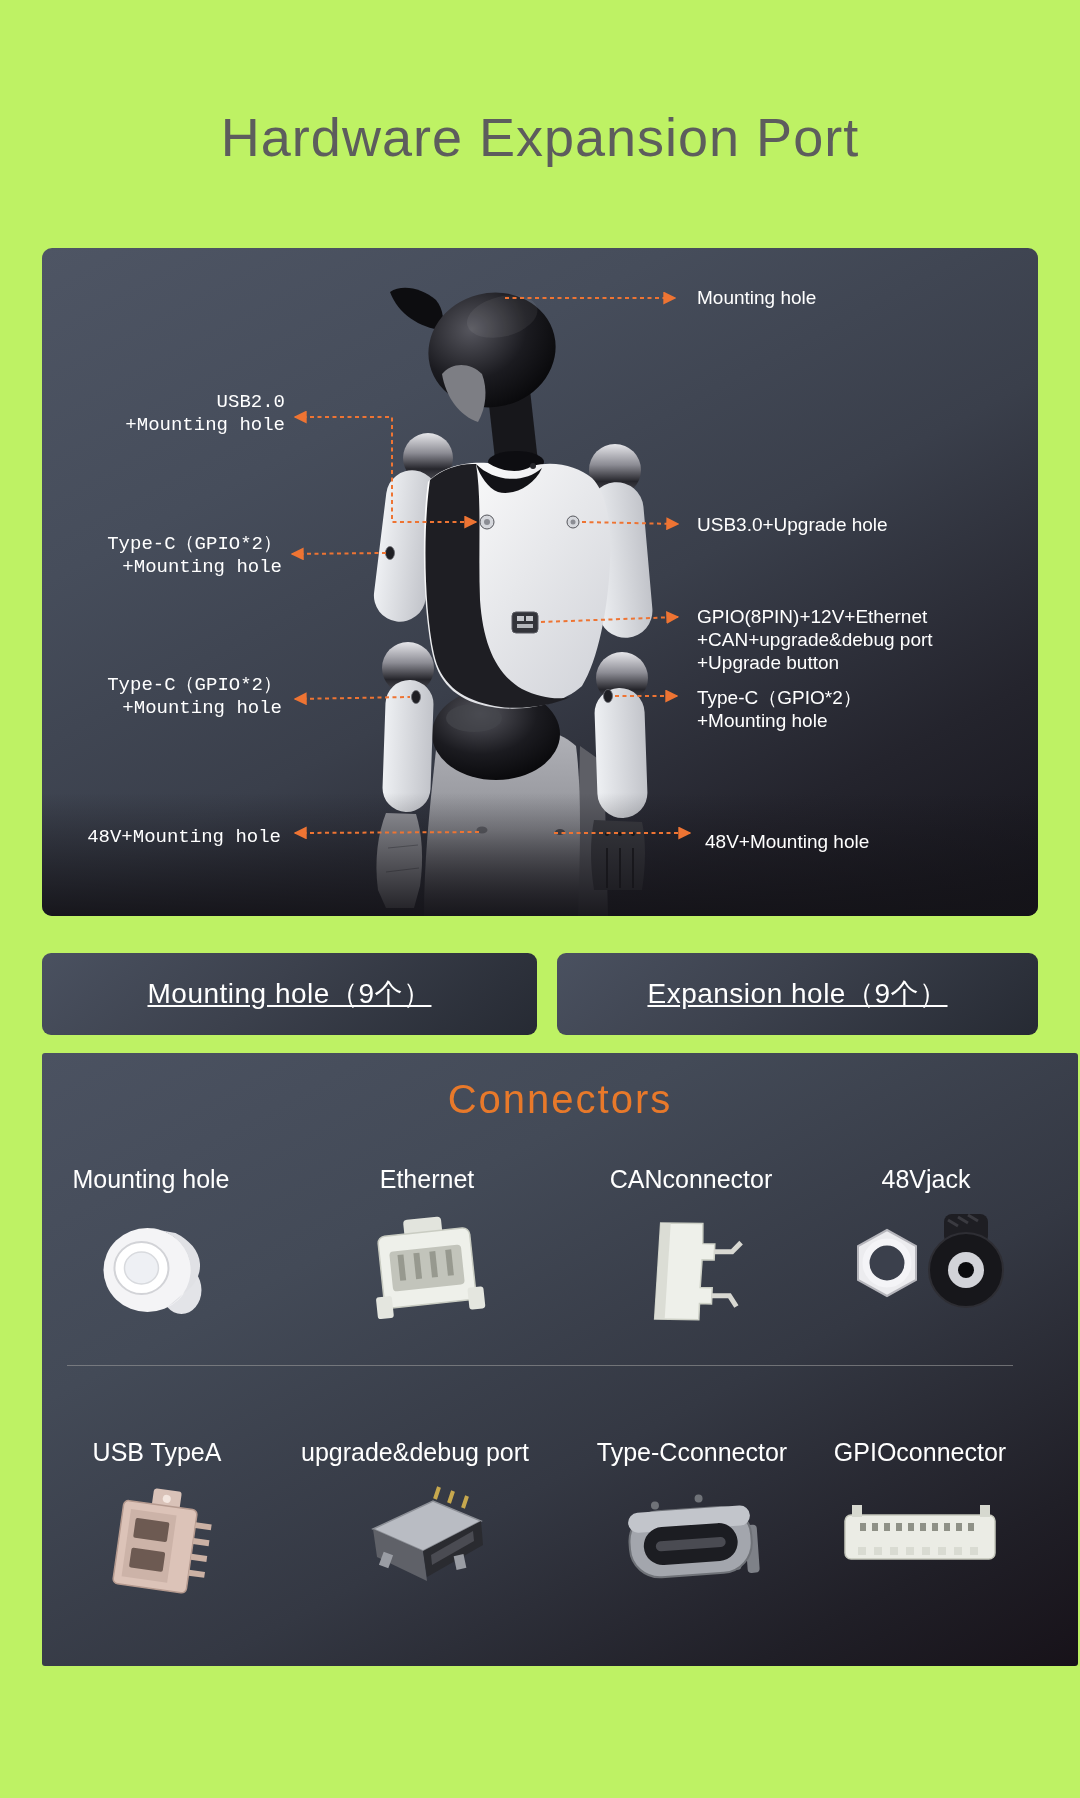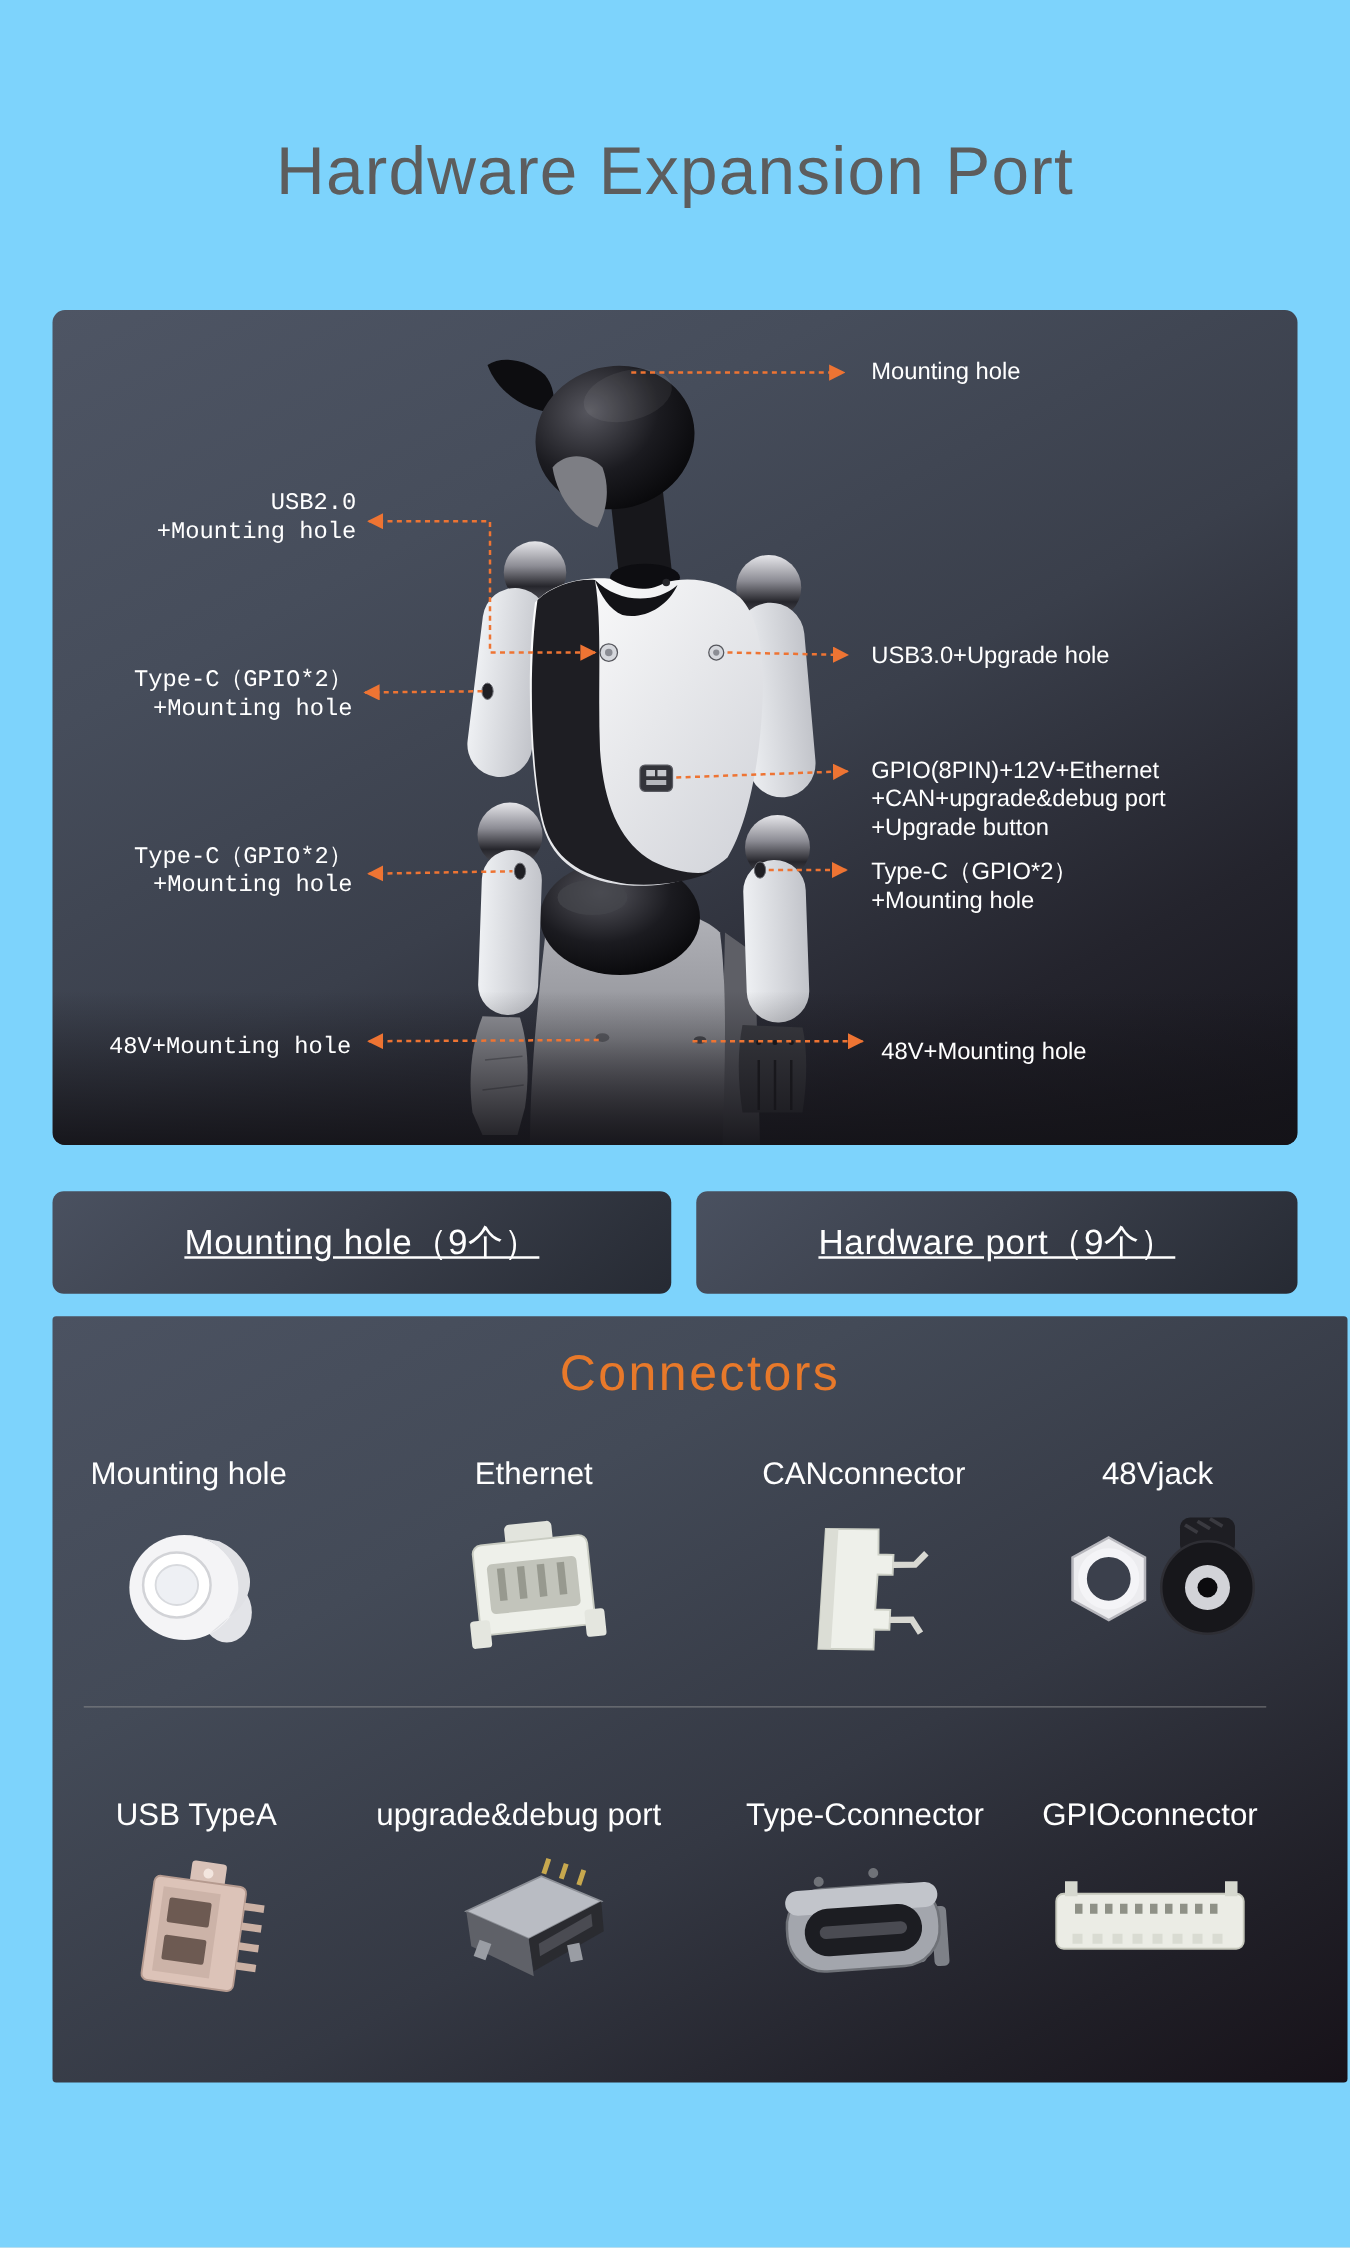--- a/index.html
+++ b/index.html
@@ -1,16 +1,16 @@
 <!DOCTYPE html>
 <html><head>
 <meta charset="utf-8">
 <style>
   html,body{margin:0;padding:0;background:#e7e7e7;}
-  .page{position:relative;width:1080px;height:1798px;background:#7dd3fc;overflow:hidden;
+  .page{position:relative;width:1080px;height:1798px;background:#bef264;overflow:hidden;
         font-family:"Liberation Sans",sans-serif;}
   .title{position:absolute;top:106px;left:0;width:100%;text-align:center;
          font-size:54px;color:#5d5d5d;letter-spacing:1px;}
   
   .panel-robot{position:absolute;left:42px;top:248px;width:996px;height:668px;border-radius:10px;
     background:linear-gradient(152deg,#4e5564 0%,#464d5b 28%,#3a3f4b 55%,#24242d 80%,#16151c 100%);
     overflow:hidden;}
   .panel-robot svg.layer{position:absolute;left:0;top:0;}
   .co{position:absolute;color:#ffffff;font-size:19px;line-height:23px;white-space:nowrap;}
   .co .ln{display:block;}
@@ -187,21 +187,21 @@
 
     <div class="co l" style="top:582px;left:663px">
       <span class="ln">48V+Mounting hole</span>
     </div>
   </div>
 
   <div class="bar left">
     <span>Mounting hole（9个）</span>
   </div>
   <div class="bar right">
-    <span>Hardware port（9个）</span>
+    <span>Expansion hole（9个）</span>
   </div>
 
   <div class="panel-conn">
     <div class="conn-title" style="top:24px;color:#e8792a">Connectors</div>
 
     <div class="ccell" style="left:109px;top:112px">
       <div class="clabel">Mounting hole</div>
       <svg width="124" height="128" viewBox="0 0 124 128">
         <ellipse cx="92" cy="82" rx="20" ry="24" fill="#e3e4e8"></ellipse>
         <ellipse cx="58" cy="62" rx="44" ry="42" fill="#f4f4f6"></ellipse>

